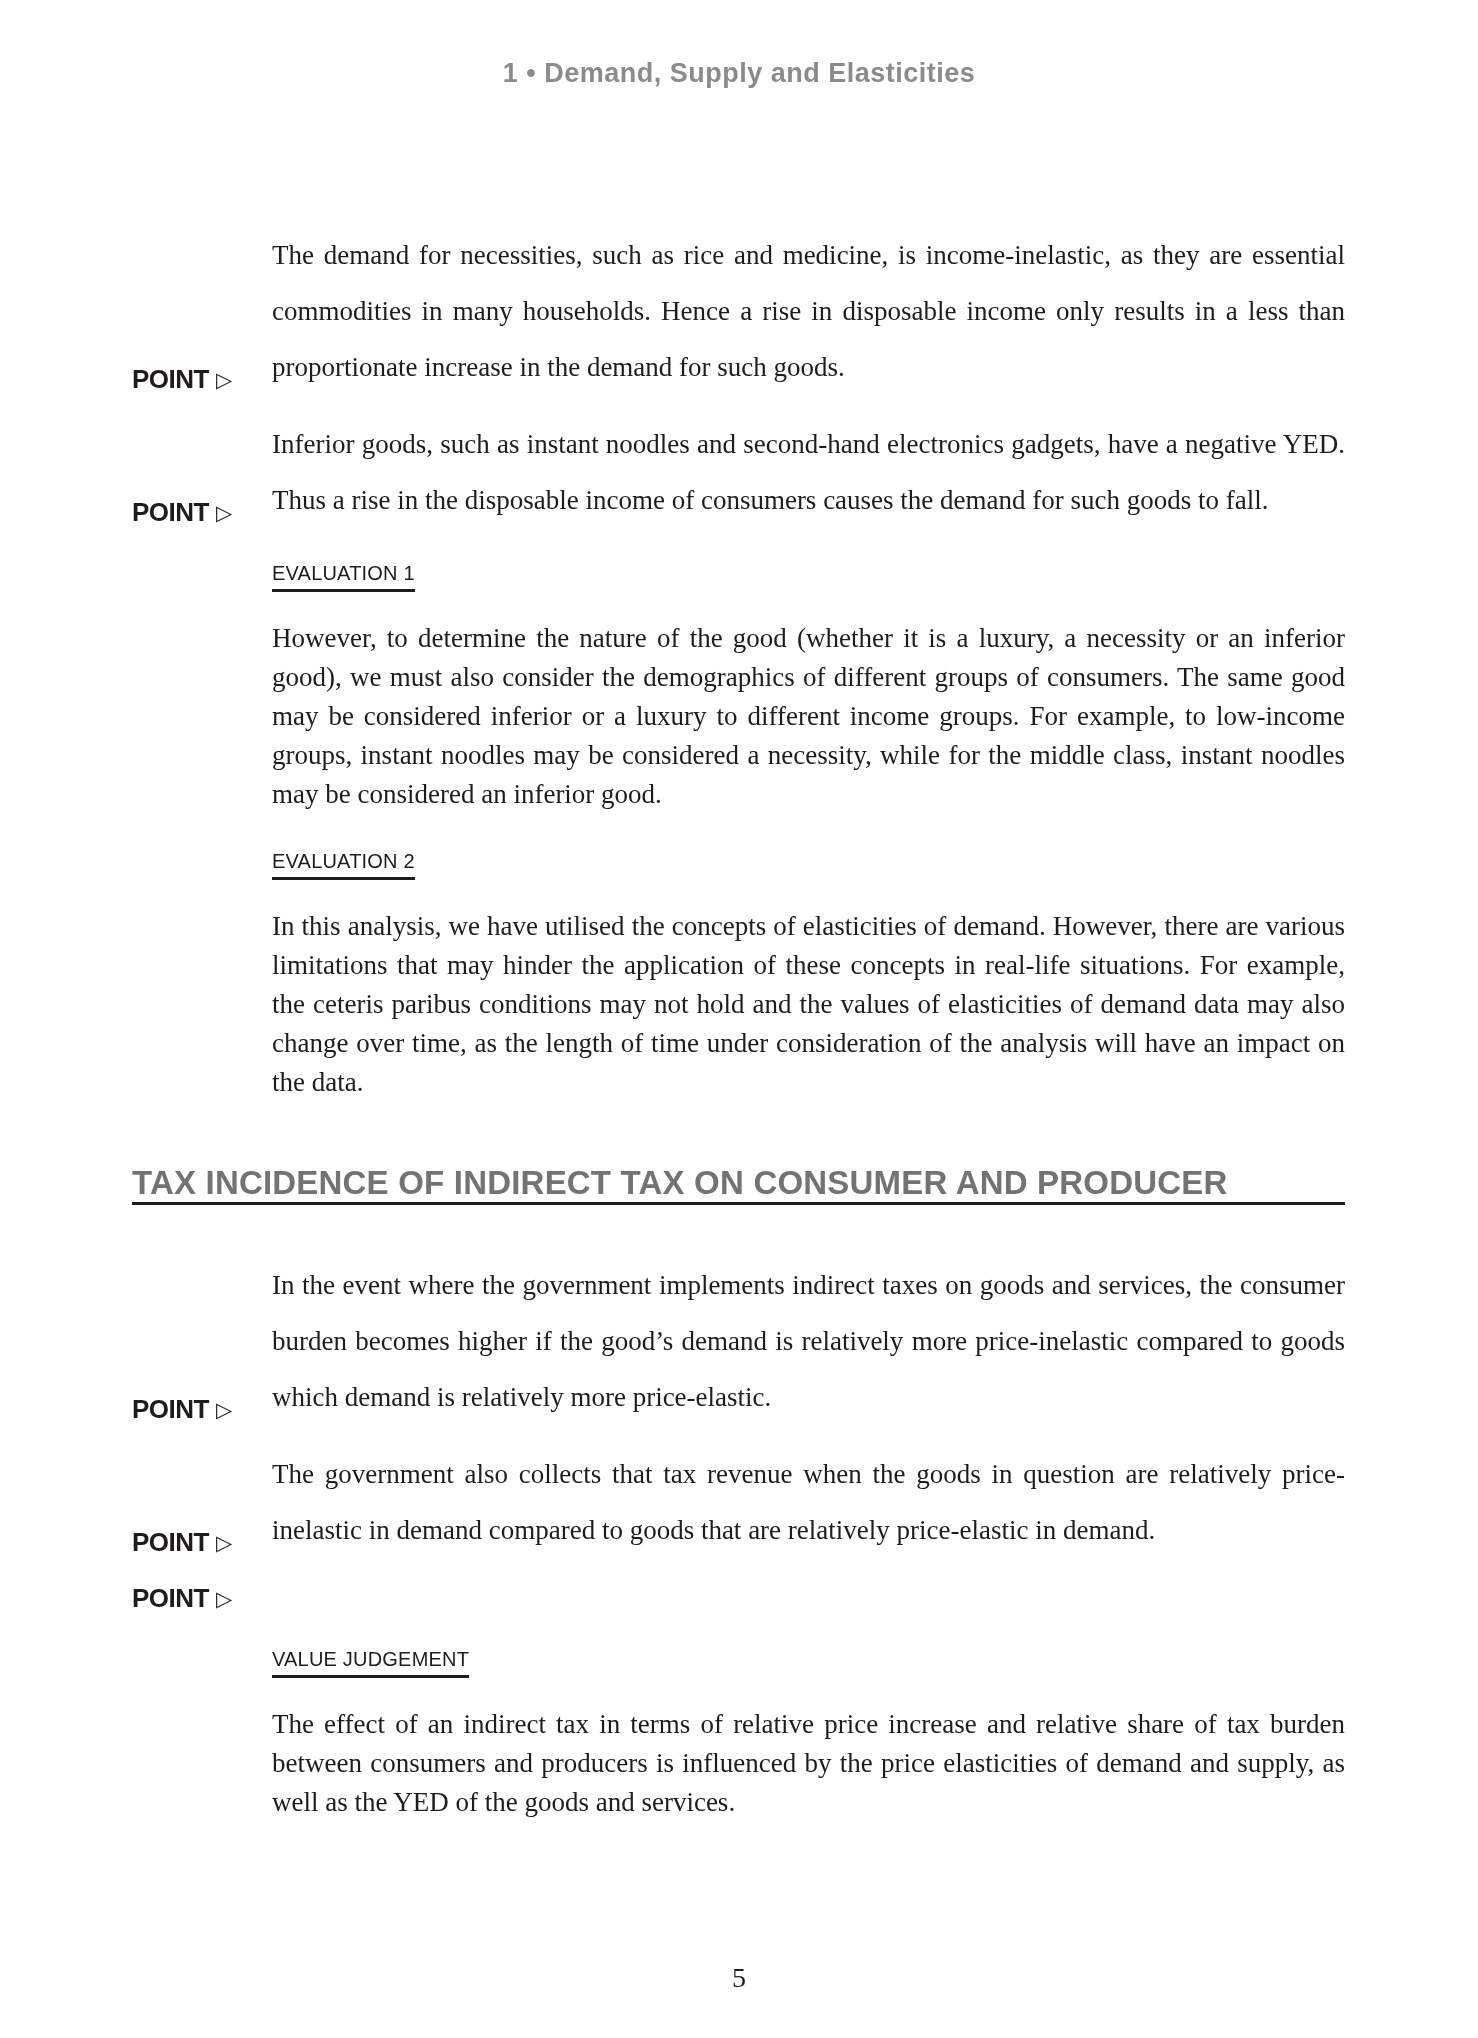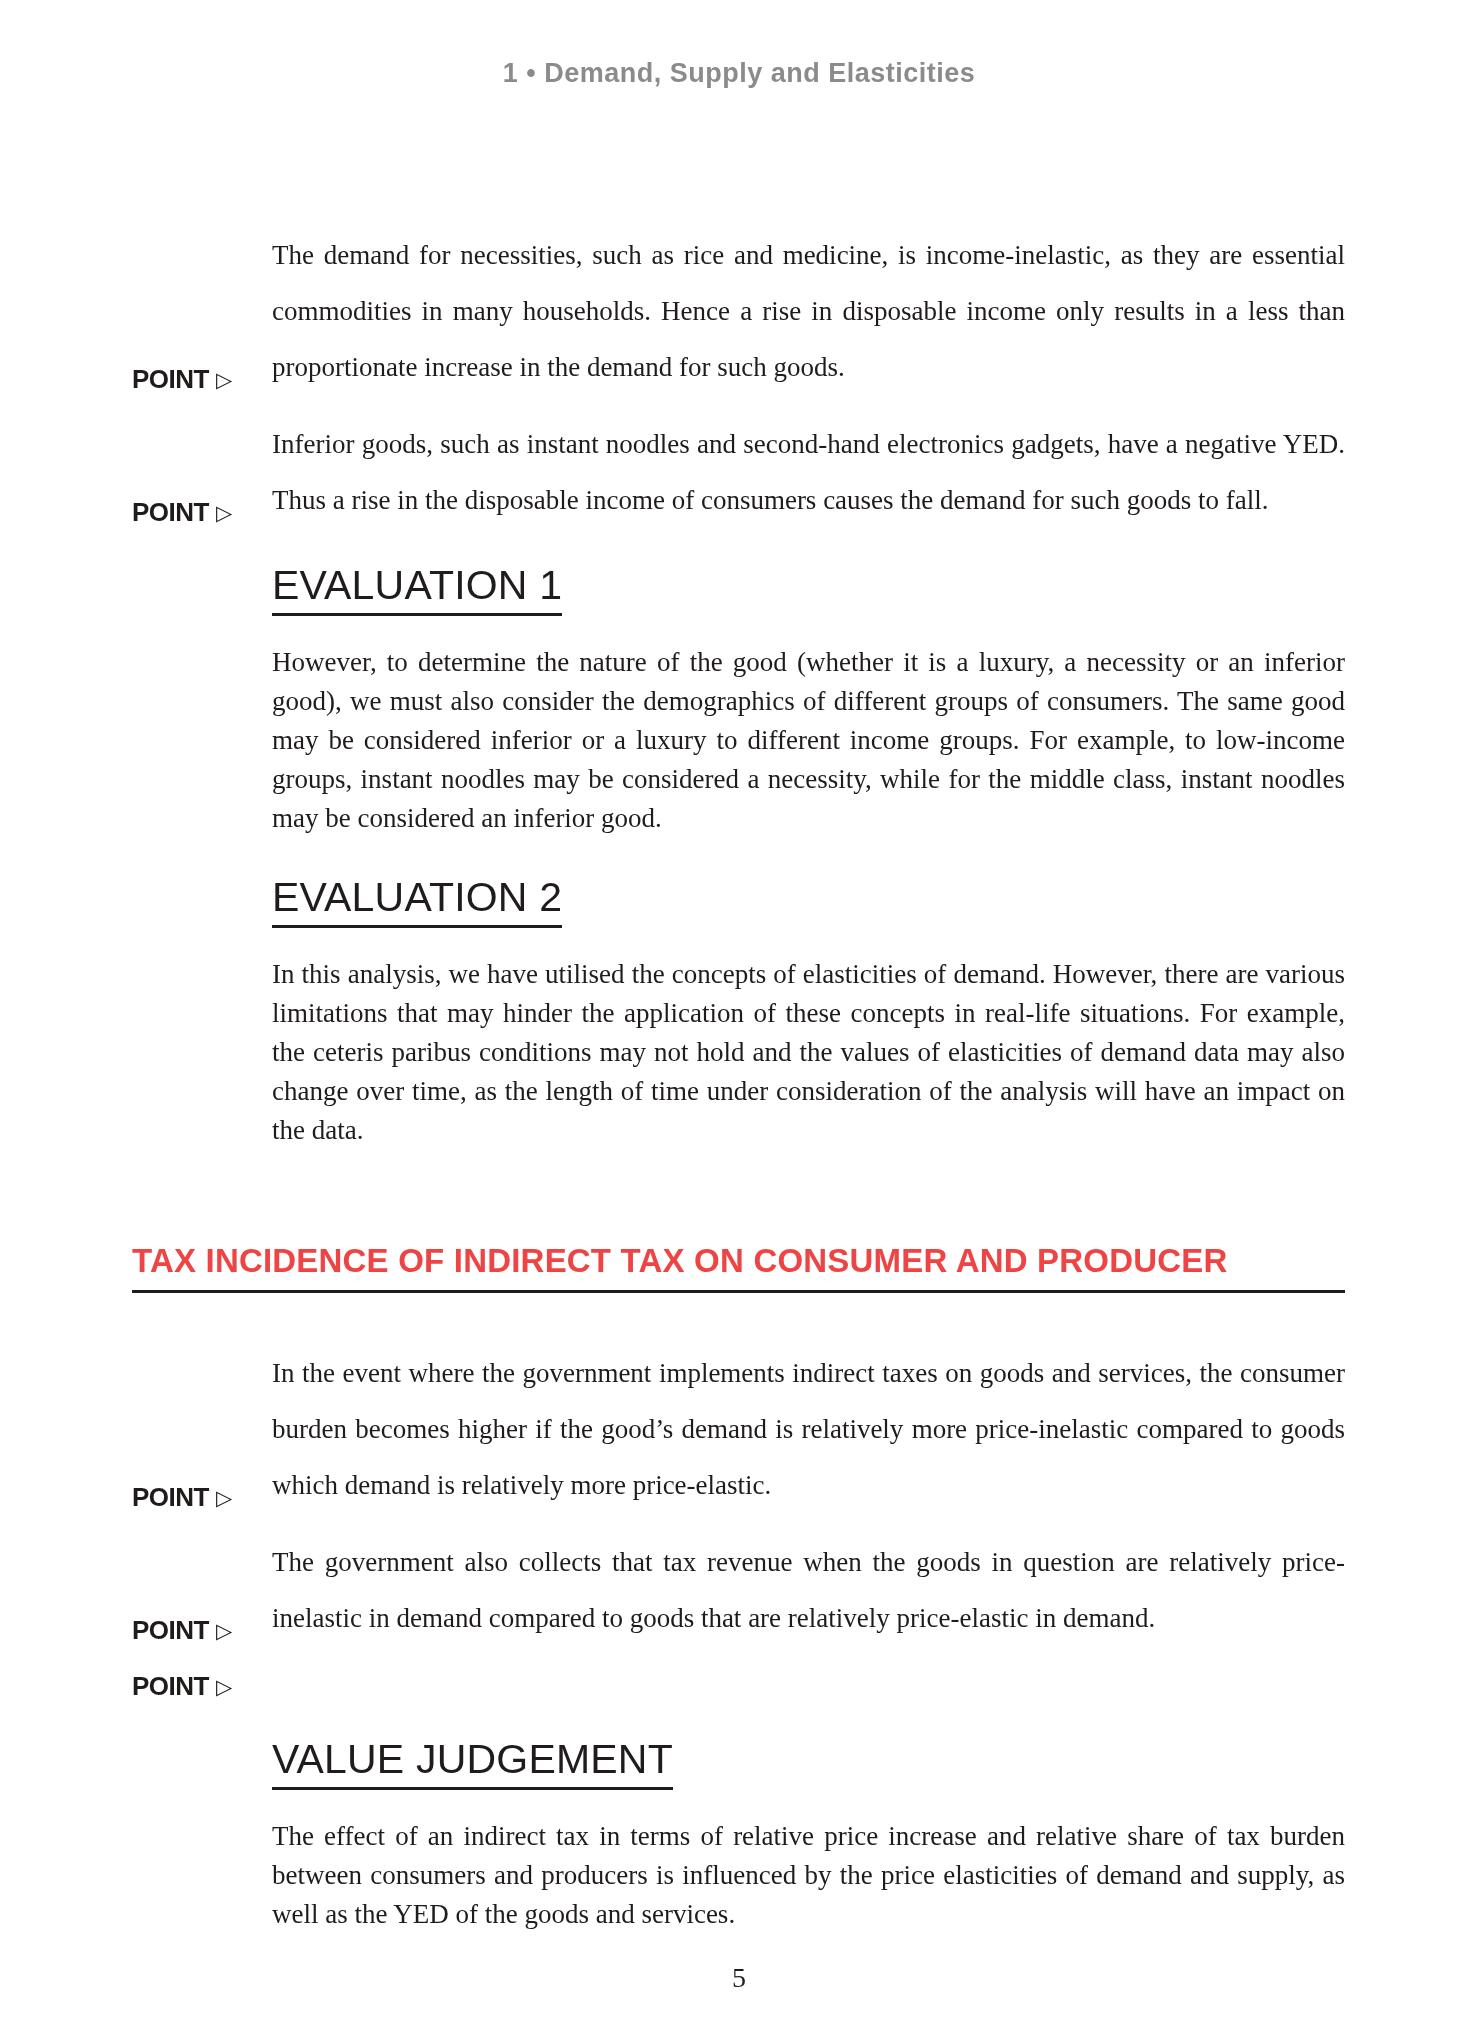--- a/index.html
+++ b/index.html
@@ -55,44 +55,43 @@
     margin: 0;
     font-size: 27px;
     line-height: 56px;
     text-align: justify;
   }
   .sub-block { margin: 34px 0 36px 140px; }
   .sub-heading {
     margin: 0 0 27px 0;
     font-family: "Liberation Sans", sans-serif;
     font-weight: 400;
-    font-size: 41px;
+    font-size: 20px;
     letter-spacing: 0.2px;
     color: #1f1c1b;
   }
   .sub-heading .underlined {
     display: inline-block;
     border-bottom: 3px solid #1f1c1b;
     padding-bottom: 4px;
   }
   .sub-para {
     margin: 0;
     font-size: 27px;
     line-height: 39px;
     text-align: justify;
   }
   .section-heading {
-    margin: 92px 0 52px 0;
+    margin: 62px 0 52px 0;
     font-family: "Liberation Sans", sans-serif;
     font-weight: 700;
     font-size: 33px;
     letter-spacing: 0.2px;
-    color: #ef4444;
+    color: #737373;
     border-bottom: 3px solid #1f1c1b;
-    padding-bottom: 10px;
   }
   .page-footer {
     position: absolute;
     bottom: 44px;
     left: 0;
     right: 0;
     text-align: center;
     font-size: 28px;
     color: #1f1c1b;
   }

